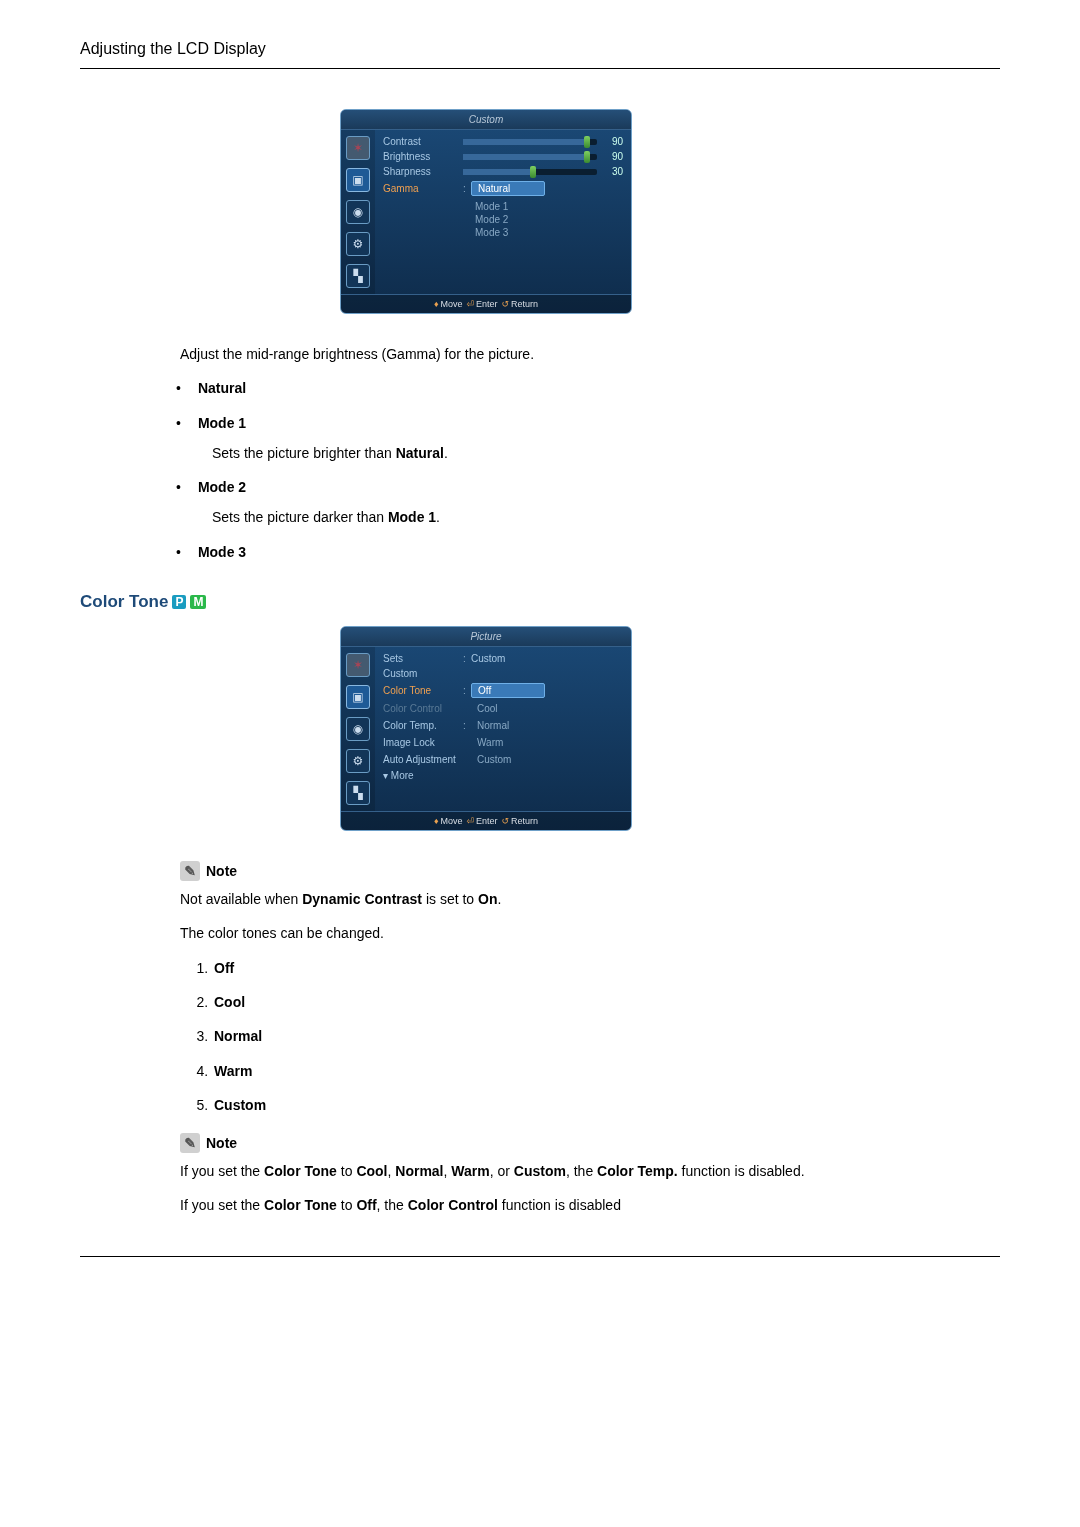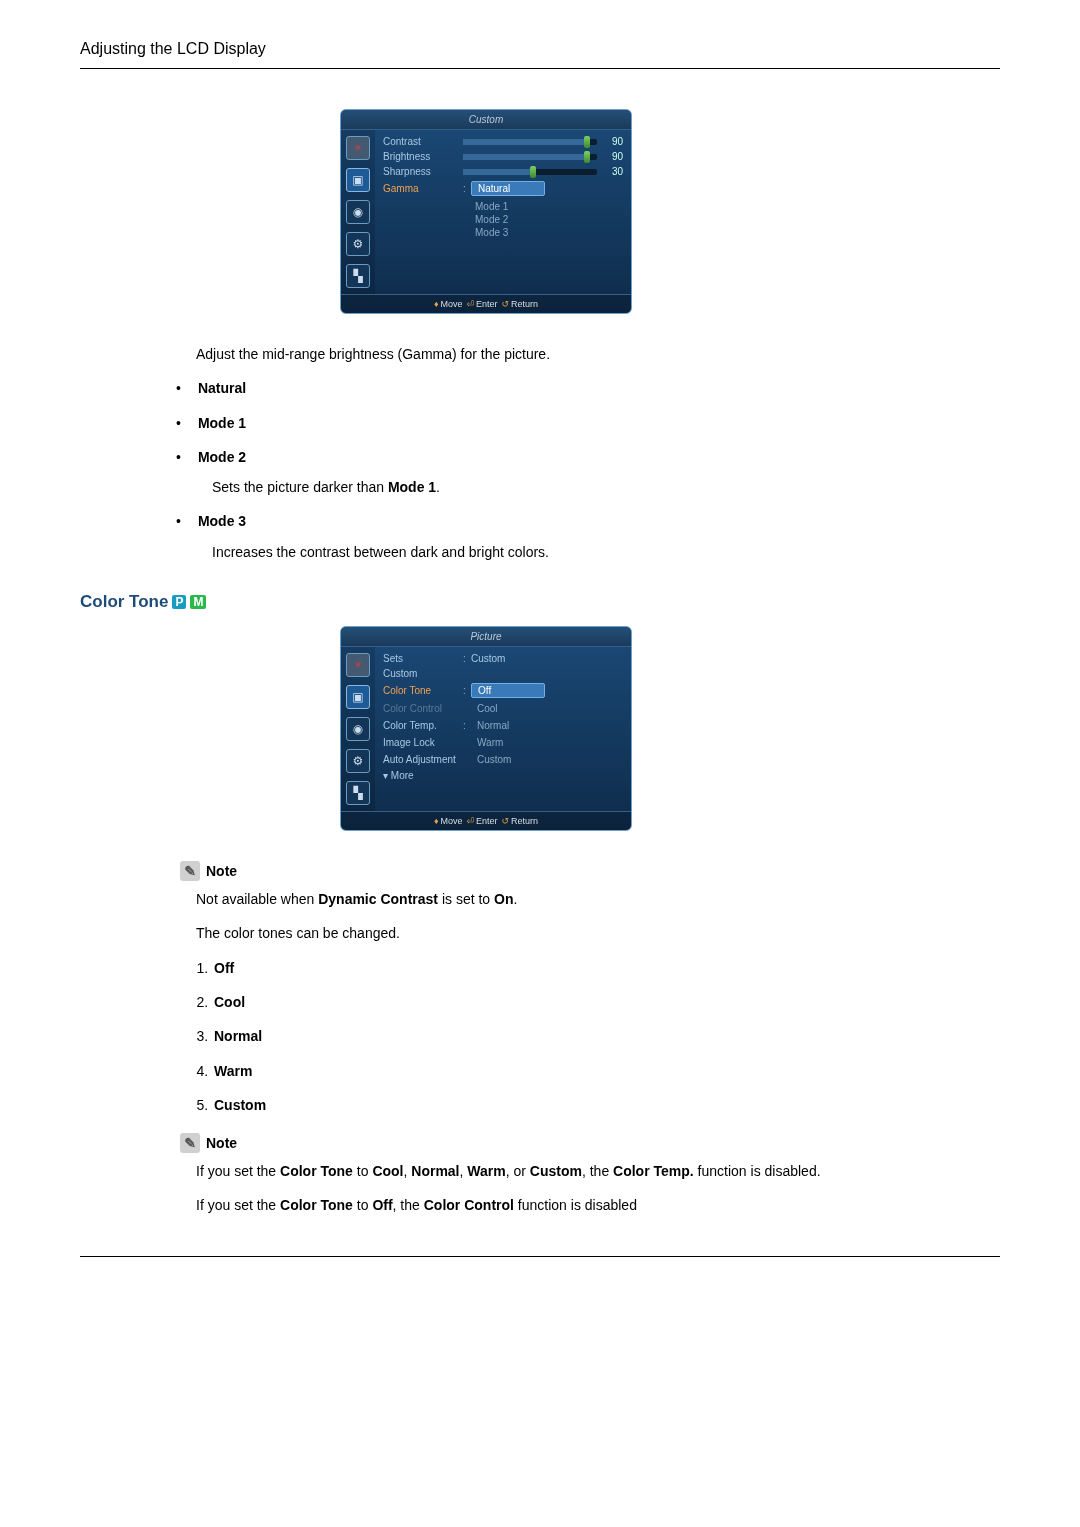--- a/index.html
+++ b/index.html
@@ -138,21 +138,21 @@
     justify-content: center;
     gap: 4px;
   }
   .osd-footer span.sym { color:#e8a050; margin-right:2px; }
   .osd-footer span.txt { color:#d8dde4; }
 
   .body-text {
     margin-left: 100px;
     line-height: 1.45;
   }
-  .para { margin: 4px 0 14px 16px; }
+  .para { margin: 4px 0 14px 0; }
   ul.dash {
     list-style: none;
     padding: 0;
     margin: 0 0 10px 14px;
   }
   ul.dash > li {
     margin-bottom: 14px;
   }
   ul.dash > li::before {
     content: "•";
@@ -279,32 +279,32 @@
   </div>
 
   <div class="body-text">
     <div class="para">Adjust the mid-range brightness (Gamma) for the picture.</div>
     <ul class="dash">
       <li>
         <span class="b">Natural</span>
       </li>
       <li>
         <span class="b">Mode 1</span>
+        <div class="sub-desc">
+          <span>Sets the picture brighter than </span><span class="b">Natural</span><span>.</span>
+        </div>
       </li>
       <li>
         <span class="b">Mode 2</span>
         <div class="sub-desc">
           <span>Sets the picture darker than </span><span class="b">Mode 1</span><span>.</span>
         </div>
       </li>
       <li>
         <span class="b">Mode 3</span>
-        <div class="sub-desc">
-          <span>Increases the contrast between dark and bright colors.</span>
-        </div>
       </li>
     </ul>
   </div>
 
   <div class="section-h">
     <span>Color Tone</span>
     <span class="badge p">P</span>
     <span class="badge m">M</span>
   </div>
 

